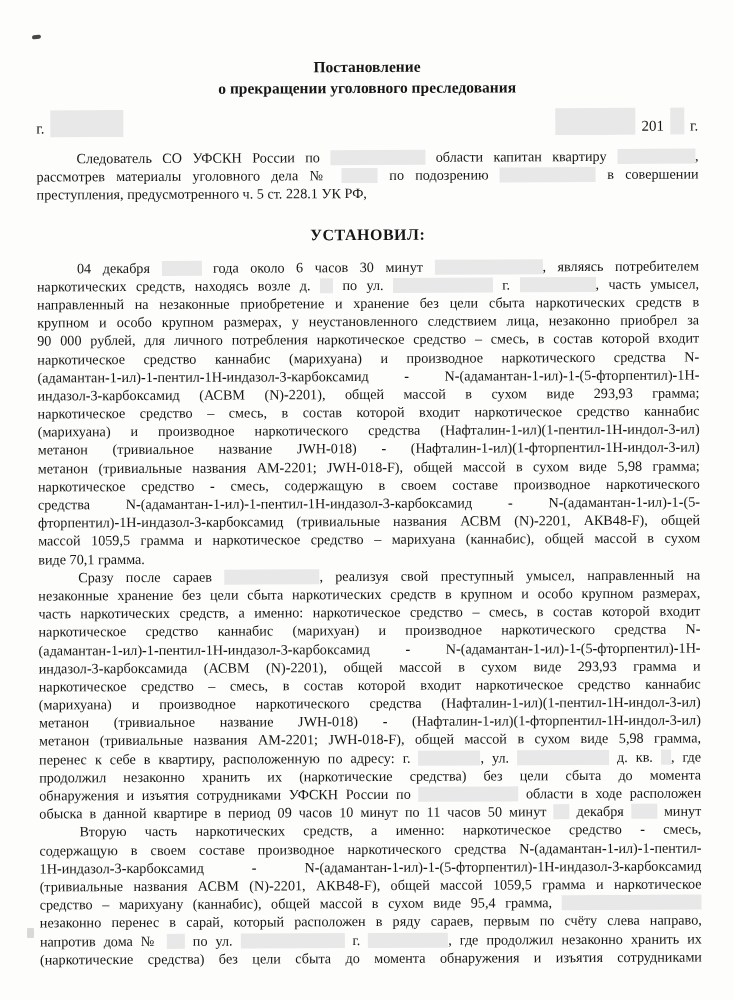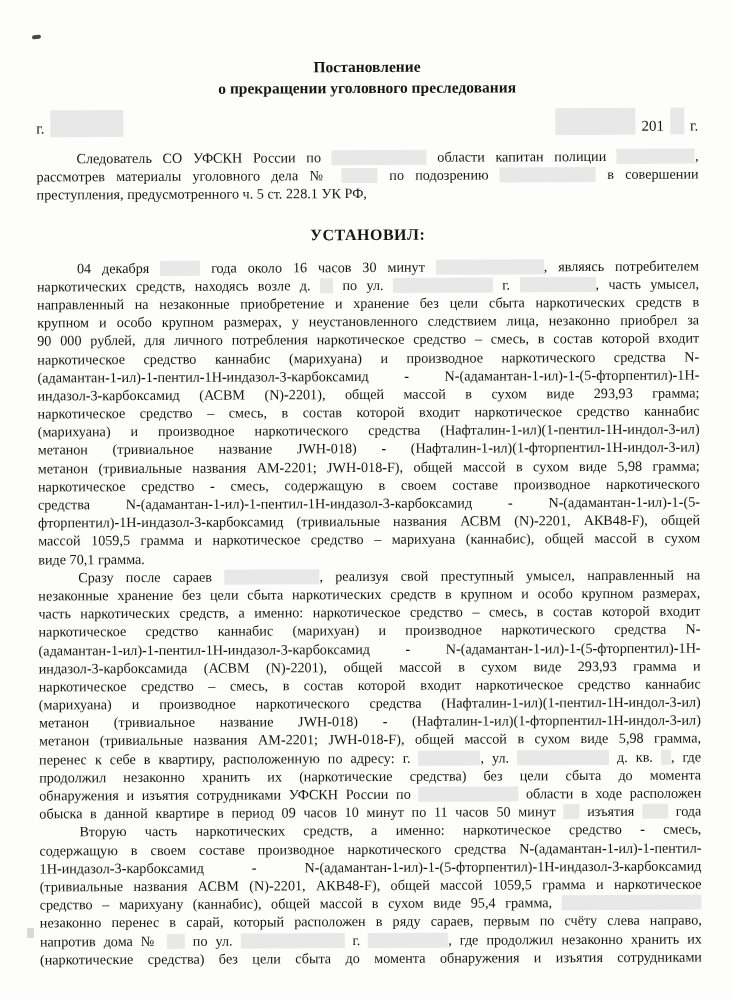--- a/index.html
+++ b/index.html
@@ -62,27 +62,27 @@
             <span class="txt">г.</span>
             <span class="redact" style="width: 73px; height: 27px;"></span>
             <span class="gap"></span>
             <span class="redact" style="width: 80px; height: 27px;"></span>
             <span class="txt">201</span>
             <span class="redact" style="width: 14px; height: 27px;"></span>
             <span class="txt">г.</span>
           </div>
         </div>
         <div class="para intro">
-          <div class="line indent"><span class="txt">Следователь СО УФСКН России по</span> <span class="redact" style="width: 95px;"></span> <span class="txt">области капитан полиции</span> <span class="redact" style="width: 78px;"></span><span class="txt">,</span></div>
+          <div class="line indent"><span class="txt">Следователь СО УФСКН России по</span> <span class="redact" style="width: 95px;"></span> <span class="txt">области капитан квартиру</span> <span class="redact" style="width: 78px;"></span><span class="txt">,</span></div>
           <div class="line"><span class="txt">рассмотрев материалы уголовного дела №</span> <span class="redact" style="width: 36px;"></span> <span class="txt">по подозрению</span> <span class="redact" style="width: 96px;"></span> <span class="txt">в совершении</span></div>
           <div class="line left"><span class="txt">преступления, предусмотренного ч. 5 ст. 228.1 УК РФ,</span></div>
         </div>
         <div class="heading">УСТАНОВИЛ:</div>
         <div class="para facts-1">
-          <div class="line indent"><span class="txt">04 декабря</span> <span class="redact" style="width: 40px;"></span> <span class="txt">года около 16 часов 30 минут</span> <span class="redact" style="width: 108px;"></span><span class="txt">, являясь потребителем</span></div>
+          <div class="line indent"><span class="txt">04 декабря</span> <span class="redact" style="width: 40px;"></span> <span class="txt">года около 6 часов 30 минут</span> <span class="redact" style="width: 108px;"></span><span class="txt">, являясь потребителем</span></div>
           <div class="line"><span class="txt">наркотических средств, находясь возле д.</span> <span class="redact" style="width: 13px;"></span> <span class="txt">по ул.</span> <span class="redact" style="width: 100px;"></span> <span class="txt">г.</span> <span class="redact" style="width: 76px;"></span><span class="txt">, часть умысел,</span></div>
           <div class="line"><span class="txt">направленный на незаконные приобретение и хранение без цели сбыта наркотических средств в</span></div>
           <div class="line"><span class="txt">крупном и особо крупном размерах, у неустановленного следствием лица, незаконно приобрел за</span></div>
           <div class="line"><span class="txt">90 000 рублей, для личного потребления наркотическое средство – смесь, в состав которой входит</span></div>
           <div class="line"><span class="txt">наркотическое средство каннабис (марихуана) и производное наркотического средства N-</span></div>
           <div class="line"><span class="txt">(адамантан-1-ил)-1-пентил-1Н-индазол-3-карбоксамид - N-(адамантан-1-ил)-1-(5-фторпентил)-1Н-</span></div>
           <div class="line"><span class="txt">индазол-3-карбоксамид (АСВМ (N)-2201), общей массой в сухом виде 293,93 грамма;</span></div>
           <div class="line"><span class="txt">наркотическое средство – смесь, в состав которой входит наркотическое средство каннабис</span></div>
           <div class="line"><span class="txt">(марихуана) и производное наркотического средства (Нафталин-1-ил)(1-пентил-1Н-индол-3-ил)</span></div>
           <div class="line"><span class="txt">метанон (тривиальное название JWH-018) - (Нафталин-1-ил)(1-фторпентил-1Н-индол-3-ил)</span></div>
@@ -100,21 +100,21 @@
           <div class="line"><span class="txt">наркотическое средство каннабис (марихуан) и производное наркотического средства N-</span></div>
           <div class="line"><span class="txt">(адамантан-1-ил)-1-пентил-1Н-индазол-3-карбоксамид - N-(адамантан-1-ил)-1-(5-фторпентил)-1Н-</span></div>
           <div class="line"><span class="txt">индазол-3-карбоксамида (АСВМ (N)-2201), общей массой в сухом виде 293,93 грамма и</span></div>
           <div class="line"><span class="txt">наркотическое средство – смесь, в состав которой входит наркотическое средство каннабис</span></div>
           <div class="line"><span class="txt">(марихуана) и производное наркотического средства (Нафталин-1-ил)(1-пентил-1Н-индол-3-ил)</span></div>
           <div class="line"><span class="txt">метанон (тривиальное название JWH-018) - (Нафталин-1-ил)(1-фторпентил-1Н-индол-3-ил)</span></div>
           <div class="line"><span class="txt">метанон (тривиальные названия АМ-2201; JWH-018-F), общей массой в сухом виде 5,98 грамма,</span></div>
           <div class="line"><span class="txt">перенес к себе в квартиру, расположенную по адресу: г.</span> <span class="redact" style="width: 62px;"></span><span class="txt">, ул.</span> <span class="redact" style="width: 92px;"></span> <span class="txt">д. кв.</span> <span class="redact" style="width: 10px;"></span><span class="txt">, где</span></div>
           <div class="line"><span class="txt">продолжил незаконно хранить их (наркотические средства) без цели сбыта до момента</span></div>
           <div class="line"><span class="txt">обнаружения и изъятия сотрудниками УФСКН России по</span> <span class="redact" style="width: 100px;"></span> <span class="txt">области в ходе расположен</span></div>
-          <div class="line"><span class="txt">обыска в данной квартире в период 09 часов 10 минут по 11 часов 50 минут</span> <span class="redact" style="width: 16px;"></span> <span class="txt">изъятия</span> <span class="redact" style="width: 26px;"></span> <span class="txt">года</span></div>
+          <div class="line"><span class="txt">обыска в данной квартире в период 09 часов 10 минут по 11 часов 50 минут</span> <span class="redact" style="width: 16px;"></span> <span class="txt">декабря</span> <span class="redact" style="width: 26px;"></span> <span class="txt">минут</span></div>
         </div>
         <div class="para facts-3">
           <div class="line indent"><span class="txt">Вторую часть наркотических средств, а именно: наркотическое средство - смесь,</span></div>
           <div class="line"><span class="txt">содержащую в своем составе производное наркотического средства N-(адамантан-1-ил)-1-пентил-</span></div>
           <div class="line"><span class="txt">1Н-индазол-3-карбоксамид - N-(адамантан-1-ил)-1-(5-фторпентил)-1Н-индазол-3-карбоксамид</span></div>
           <div class="line"><span class="txt">(тривиальные названия АСВМ (N)-2201, АКВ48-F), общей массой 1059,5 грамма и наркотическое</span></div>
           <div class="line"><span class="txt">средство – марихуану (каннабис), общей массой в сухом виде 95,4 грамма,</span> <span class="redact" style="width: 140px;"></span></div>
           <div class="line"><span class="txt">незаконно перенес в сарай, который расположен в ряду сараев, первым по счёту слева направо,</span></div>
           <div class="line"><span class="txt">напротив дома №</span> <span class="redact" style="width: 18px;"></span> <span class="txt">по ул.</span> <span class="redact" style="width: 104px;"></span> <span class="txt">г.</span> <span class="redact" style="width: 80px;"></span><span class="txt">, где продолжил незаконно хранить их</span></div>
           <div class="line"><span class="txt">(наркотические средства) без цели сбыта до момента обнаружения и изъятия сотрудниками</span></div>

